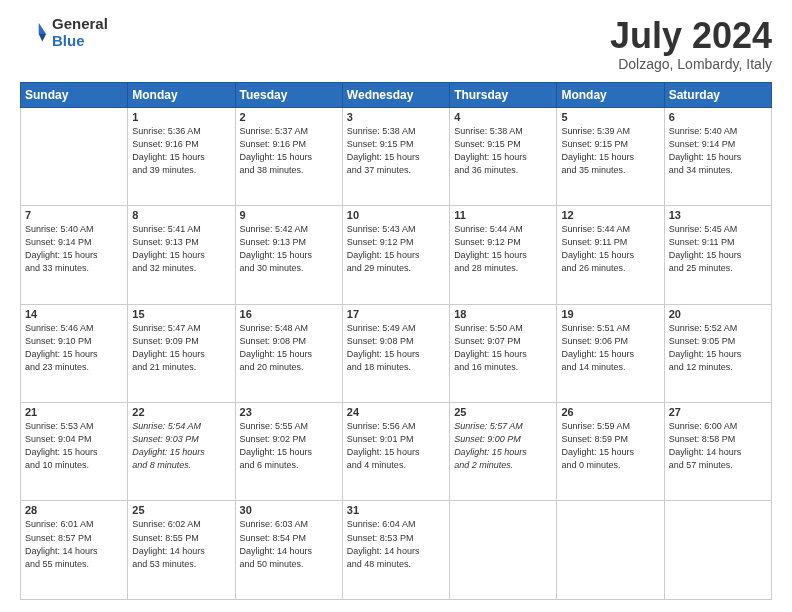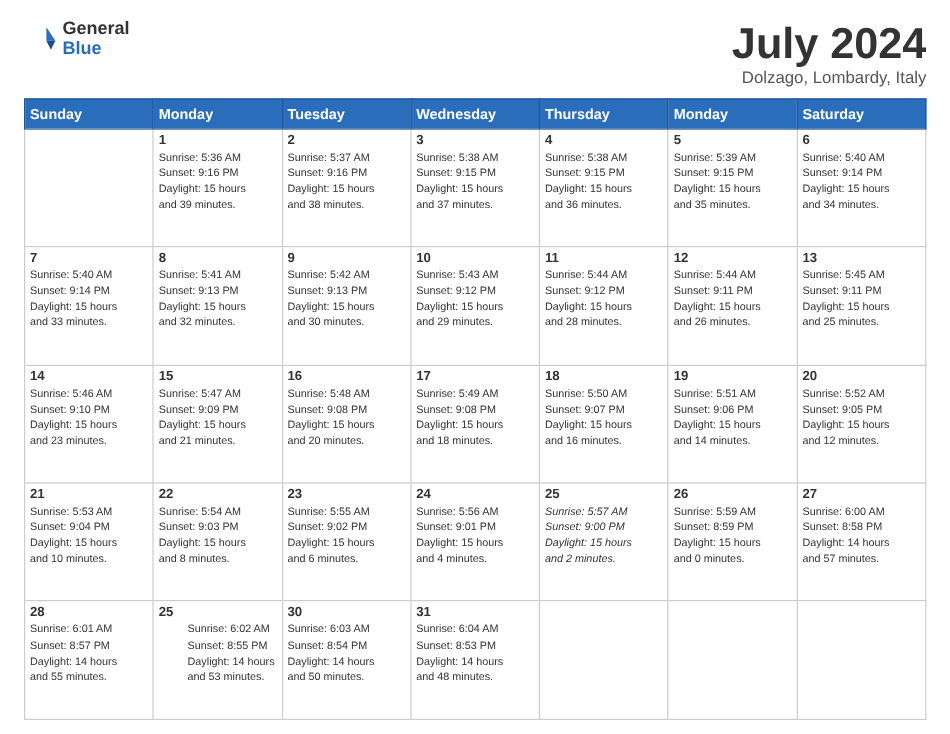--- a/index.html
+++ b/index.html
@@ -285,21 +285,21 @@
         <tr>
           <td>
             <span class="day-number">21</span>
             <div class="day-info" style="white-space: pre-line;">Sunrise: 5:53 AM
 Sunset: 9:04 PM
 Daylight: 15 hours
 and 10 minutes.</div>
           </td>
           <td>
             <span class="day-number">22</span>
-            <div class="day-info" style="white-space: pre-line;">Sunrise: 5:54 AM
+            <div class="day-info" style="white-space: pre-line; font-style: italic;">Sunrise: 5:54 AM
 Sunset: 9:03 PM
 Daylight: 15 hours
 and 8 minutes.</div>
           </td>
           <td>
             <span class="day-number">23</span>
             <div class="day-info" style="white-space: pre-line;">Sunrise: 5:55 AM
 Sunset: 9:02 PM
 Daylight: 15 hours
 and 6 minutes.</div>
@@ -336,21 +336,21 @@
         <tr>
           <td>
             <span class="day-number">28</span>
             <div class="day-info" style="white-space: pre-line;">Sunrise: 6:01 AM
 Sunset: 8:57 PM
 Daylight: 14 hours
 and 55 minutes.</div>
           </td>
           <td>
             <span class="day-number">25</span>
-            <div class="day-info" style="white-space: pre-line; margin-left: 24px;">Sunrise: 6:02 AM
+            <div class="day-info" style="white-space: pre-line;">Sunrise: 6:02 AM
 Sunset: 8:55 PM
 Daylight: 14 hours
 and 53 minutes.</div>
           </td>
           <td>
             <span class="day-number">30</span>
             <div class="day-info" style="white-space: pre-line;">Sunrise: 6:03 AM
 Sunset: 8:54 PM
 Daylight: 14 hours
 and 50 minutes.</div>

